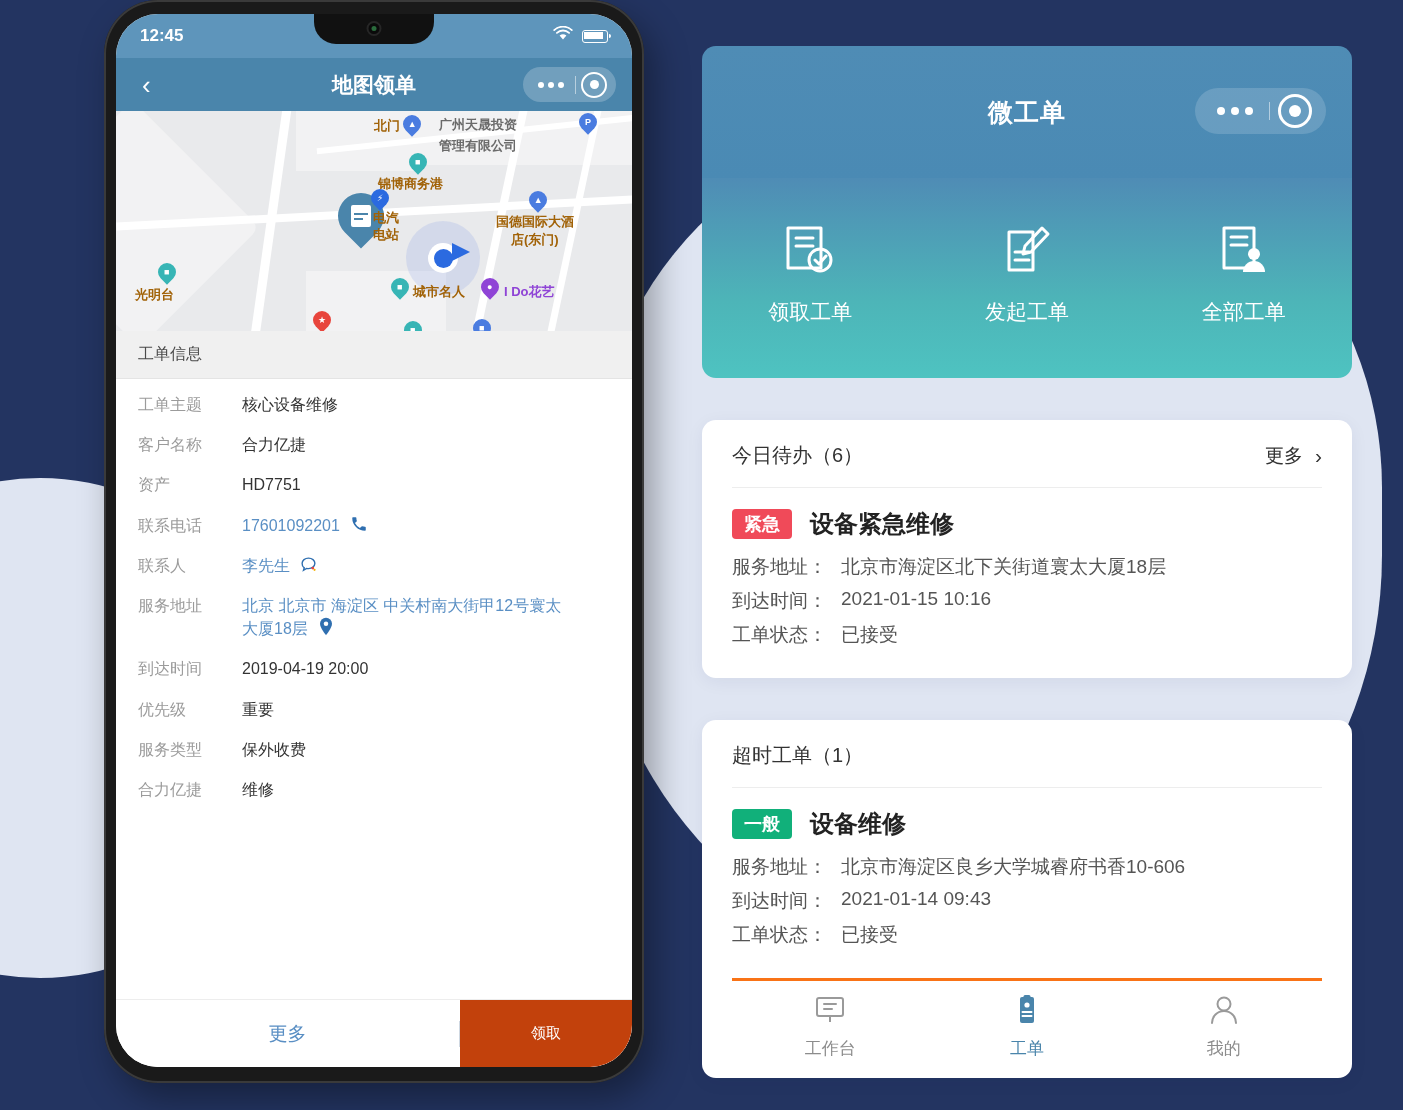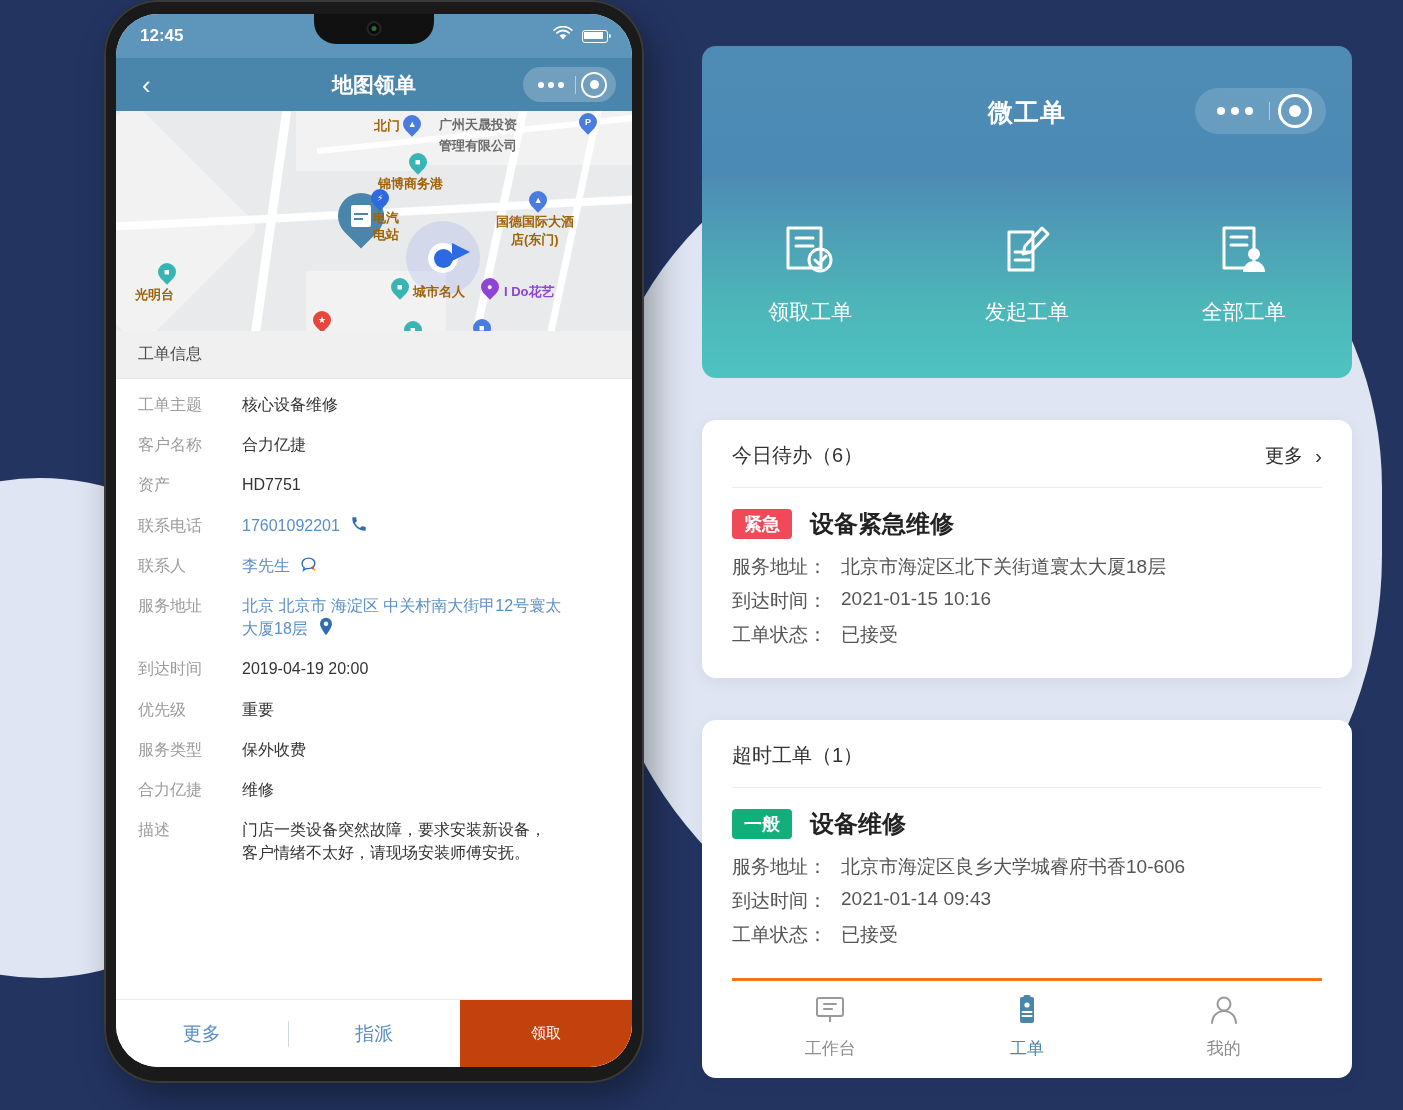--- a/index.html
+++ b/index.html
@@ -480,30 +480,25 @@
           <div class="dval">重要</div>
         </div>
         <div class="drow">
           <div class="dlabel">服务类型</div>
           <div class="dval">保外收费</div>
         </div>
         <div class="drow">
           <div class="dlabel">合力亿捷</div>
           <div class="dval">维修</div>
         </div>
-        <div class="drow">
-          <div class="dlabel">描述</div>
-          <div class="dval" style="max-width:312px;">门店一类设备突然故障，要求安装新设备，客户情绪不太好，请现场安装师傅安抚。</div>
-        </div>
       </div>
 
       <div id="phone-bottombar">
         <div class="pb-btn">更多</div>
         <div class="pb-div"></div>
-        <div class="pb-btn">指派</div>
         <div id="pb-claim">领取</div>
       </div>
 
     </div>
   </div>
 
   <div id="right-panel">
 
     <div id="mp-header">
       <div id="mp-title">微工单</div>

